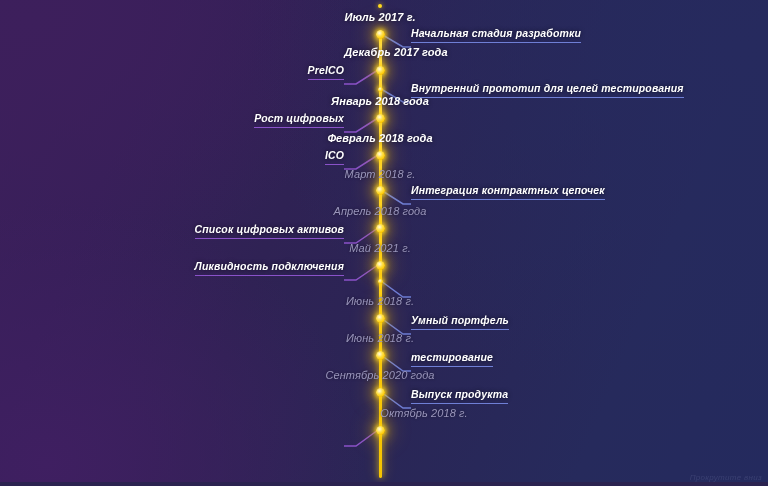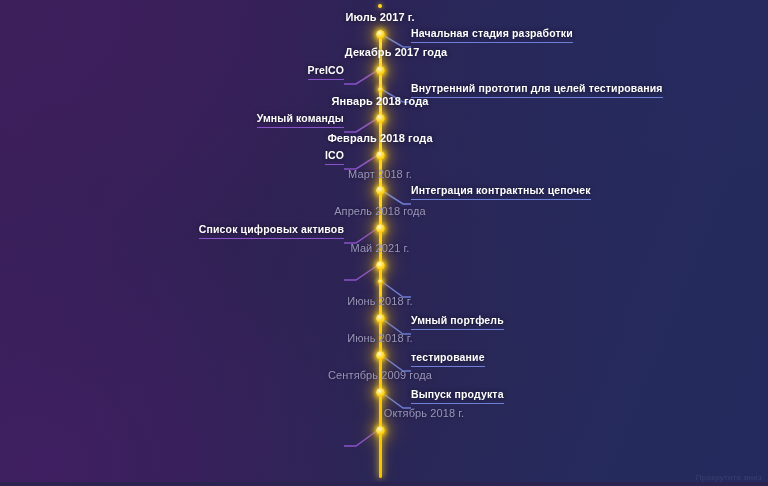--- a/index.html
+++ b/index.html
@@ -12,20 +12,21 @@
   }
   #stage{
     position:relative;
     width:768px;height:482px;
     overflow:hidden;
     background:
       radial-gradient(ellipse 520px 420px at 6% 96%, #3f1f61 0%, rgba(63,31,97,0) 62%),
       radial-gradient(ellipse 560px 430px at 4% 4%, #3d1f5c 0%, rgba(61,31,92,0) 60%),
       radial-gradient(ellipse 700px 520px at 96% 10%, #262a5e 0%, rgba(38,42,94,0) 70%),
       linear-gradient(112deg, #3c1f5b 0%, #371f59 18%, #2f2254 38%, #2a2656 58%, #262a5c 80%, #242a5e 100%);
+    font-style: italic;
   }
 
   
   .spine{
     position:absolute;
     left:379px;
     width:3px;
     background:linear-gradient(180deg,#ffe14d 0%,#ffd21a 50%,#f5c400 100%);
     box-shadow:0 0 6px rgba(255,214,30,.85), 0 0 14px rgba(255,200,0,.45);
     border-radius:2px;
@@ -144,30 +145,31 @@
 
   <div class="date" style="left:380px;top:11px;">Июль 2017 г.</div>
   <div class="date" style="left:380px;top:46px;margin-left:16px;">Декабрь 2017 года</div>
   <div class="date" style="left:380px;top:95px;">Январь 2018 года</div>
   <div class="date" style="left:380px;top:132px;">Февраль 2018 года</div>
   <div class="date dim" style="left:380px;top:168px;">Март 2018 г.</div>
   <div class="date dim" style="left:380px;top:205px;">Апрель 2018 года</div>
   <div class="date dim" style="left:380px;top:242px;">Май 2021 г.</div>
   <div class="date dim" style="left:380px;top:295px;">Июнь 2018 г.</div>
   <div class="date dim" style="left:380px;top:332px;">Июнь 2018 г.</div>
-  <div class="date dim" style="left:380px;top:369px;">Сентябрь 2009 года</div>
+  <div class="date dim" style="left:380px;top:369px;">Сентябрь 2020 года</div>
   <div class="date dim" style="left:380px;top:407px;margin-left:44px;">Октябрь 2018 г.</div>
 
   <div class="ms right" style="left:411px;top:27px;">Начальная стадия разработки</div>
   <div class="ms right" style="left:411px;top:82px;">Внутренний прототип для целей тестирования</div>
   <div class="ms right" style="left:411px;top:184px;">Интеграция контрактных цепочек</div>
   <div class="ms right" style="left:411px;top:314px;">Умный портфель</div>
   <div class="ms right" style="left:411px;top:351px;">тестирование</div>
   <div class="ms right" style="left:411px;top:388px;">Выпуск продукта</div>
 
   <div class="ms left" style="right: 424px; top: 64px;">PreICO</div>
-  <div class="ms left" style="right: 424px; top: 112px;">Умный команды</div>
+  <div class="ms left" style="right: 424px; top: 112px;">Рост цифровых</div>
   <div class="ms left" style="right: 424px; top: 149px;">ICO</div>
   <div class="ms left" style="right: 424px; top: 223px;">Список цифровых активов</div>
+  <div class="ms left" style="right: 424px; top: 260px;">Ликвидность подключения</div>
 
   <div class="watermark">Прокрутите вниз</div>
 
 </div>
 
 </body></html>

